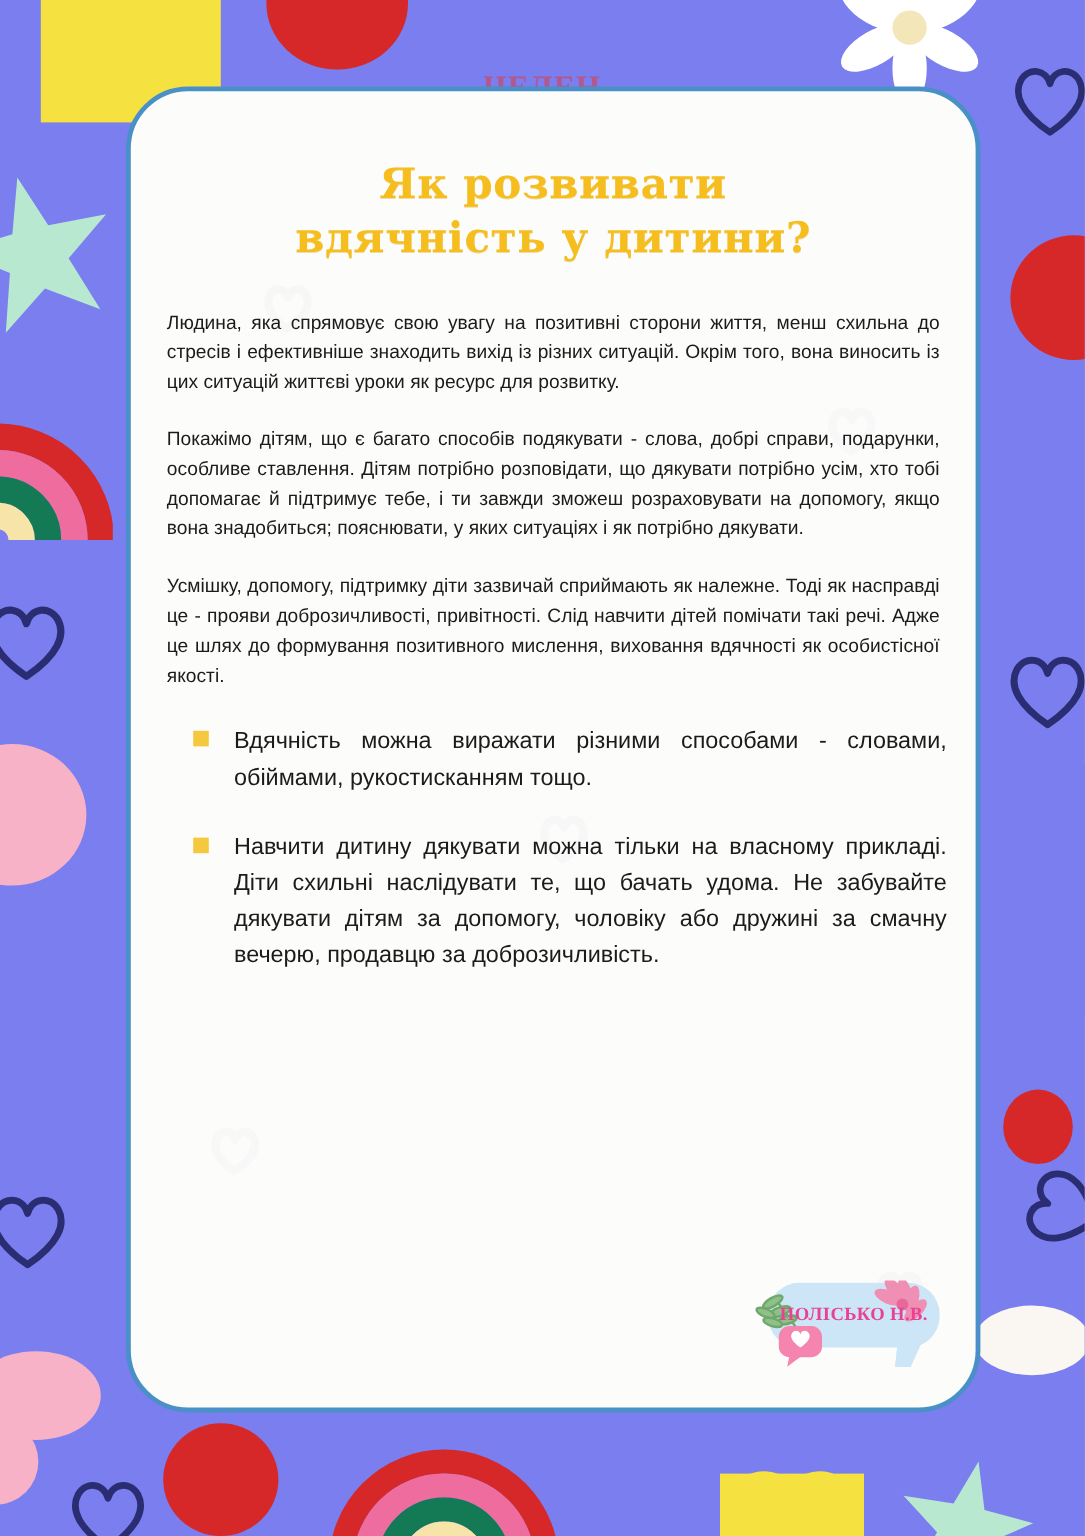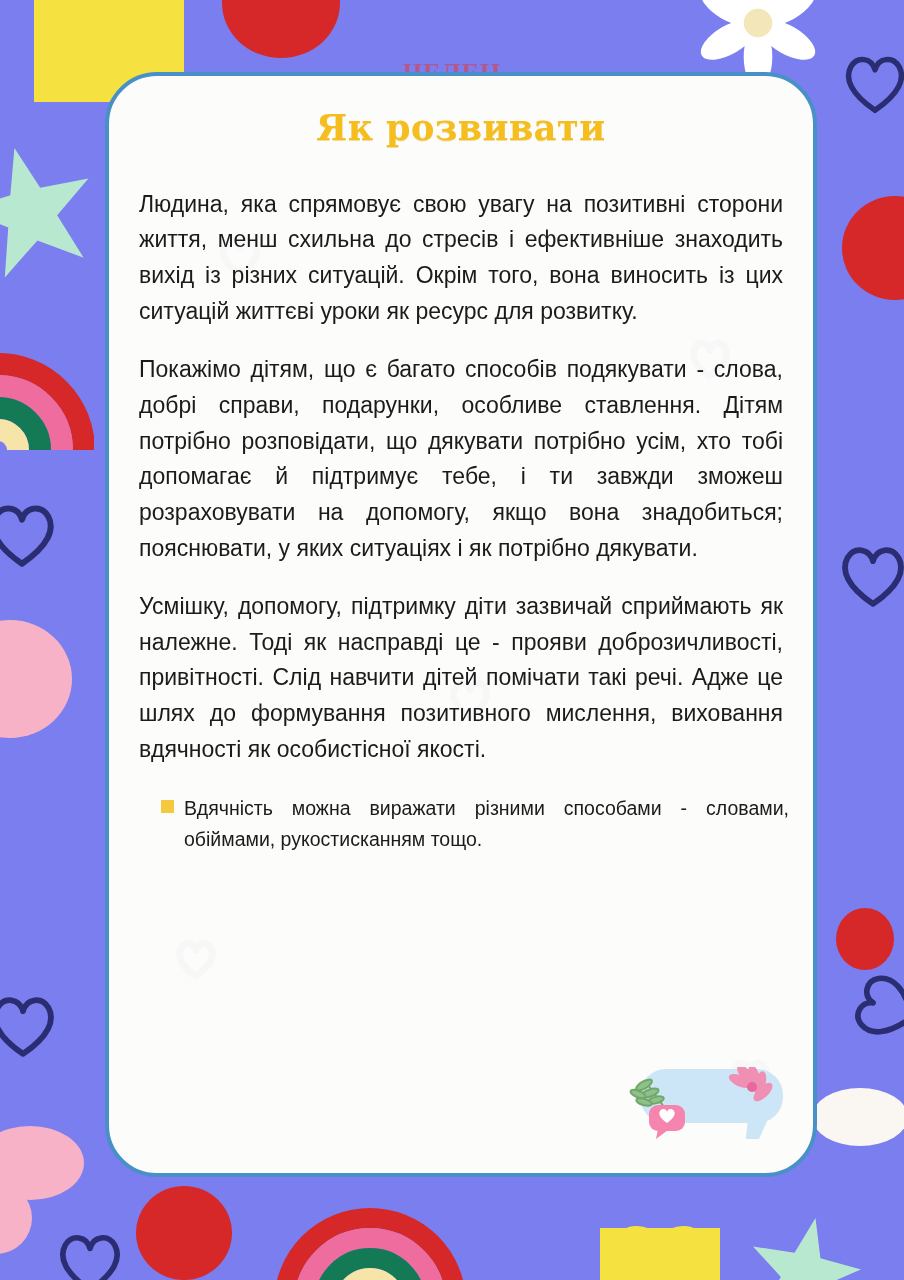--- a/index.html
+++ b/index.html
@@ -86,21 +86,21 @@
   
   .card-watermark {
     position:absolute; inset:0;
     pointer-events:none;
     opacity:.035;
   }
 
   .card-inner {
     position:relative;
     z-index:2;
-    padding:30px 24px 0 24px;
+    padding:56px 24px 0 24px;
     height:100%;
   }
 
   
   .title {
     text-align:center;
     color:#F5BE1E;
     font-family:"DejaVu Serif", serif;
     font-weight:bold;
     font-size:35px;
@@ -110,41 +110,41 @@
     text-shadow:0 1px 0 rgba(214,160,10,.35);
   }
   .title .line { display:block; white-space:nowrap; }
 
   
   .body-text {
     padding:0 6px;
   }
 
   .para {
-    font-size:23px;
+    font-size:16px;
     line-height:1.55;
     color:#1B1B1B;
     text-align:justify;
     text-align-last:left;
     margin-bottom:23px;
     hyphens:none;
   }
   .para:last-of-type { margin-bottom:0; }
 
   
   .bullets {
     margin-top:26px;
     padding-left:28px;
   }
 
   .bullet-item {
     position:relative;
     display:flex;
     align-items:flex-start;
-    gap:10px;
+    gap:21px;
     margin-bottom:28px;
   }
   .bullet-item:last-child { margin-bottom:0; }
 
   .bullet-marker {
     flex:0 0 auto;
     width:13px; height:13px;
     background:#F5C93F;
     margin-top:7px;
   }
@@ -305,32 +305,37 @@
       <path d="M360 640 C346 630 342 620 346 612 C350 605 359 606 361 614 C363 606 372 605 376 612 C380 620 376 630 360 640 Z"></path>
       <path d="M640 1020 C626 1010 622 1000 626 992 C630 985 639 986 641 994 C643 986 652 985 656 992 C660 1000 656 1010 640 1020 Z"></path>
       <path d="M86 900 C72 890 68 880 72 872 C76 865 85 866 87 874 C89 866 98 865 102 872 C106 880 102 890 86 900 Z"></path>
     </g>
   </svg>
 
   <div class="card-inner">
 
     <h1 class="title">
       <span class="line">Як розвивати</span>
+      <span class="line">вдячність у дитини?</span>
     </h1>
 
     <div class="body-text">
       <p class="para">Людина, яка спрямовує свою увагу на позитивні сторони життя, менш схильна до стресів і ефективніше знаходить вихід із різних ситуацій. Окрім того, вона виносить із цих ситуацій життєві уроки як ресурс для розвитку.</p>
       <p class="para">Покажімо дітям, що є багато способів подякувати - слова, добрі справи, подарунки, особливе ставлення. Дітям потрібно розповідати, що дякувати потрібно усім, хто тобі допомагає й підтримує тебе, і ти завжди зможеш розраховувати на допомогу, якщо вона знадобиться; пояснювати, у яких ситуаціях і як потрібно дякувати.</p>
       <p class="para">Усмішку, допомогу, підтримку діти зазвичай сприймають як належне. Тоді як насправді це - прояви доброзичливості, привітності. Слід навчити дітей помічати такі речі. Адже це шлях до формування позитивного мислення, виховання вдячності як особистісної якості.</p>
     </div>
 
     <ul class="bullets" style="list-style:none;">
       <li class="bullet-item">
         <span class="bullet-marker"></span>
         <span class="bullet-text">Вдячність можна виражати різними способами - словами, обіймами, рукостисканням тощо.</span>
+      </li>
+      <li class="bullet-item">
+        <span class="bullet-marker"></span>
+        <span class="bullet-text">Навчити дитину дякувати можна тільки на власному прикладі. Діти схильні наслідувати те, що бачать удома. Не забувайте дякувати дітям за допомогу, чоловіку або дружині за смачну вечерю,  продавцю за доброзичливість.</span>
       </li>
     </ul>
 
   </div>
 
   <div class="logo-badge">
     <div class="logo-bubble"></div>
 
     <svg class="logo-art" width="165" height="78" viewBox="0 0 165 78" aria-hidden="true">
 
@@ -352,15 +357,16 @@
       <g fill="#F08FB4">
         <ellipse cx="128" cy="8" rx="5.5" ry="12" transform="rotate(-40 128 8)"></ellipse>
         <ellipse cx="136" cy="10" rx="5.5" ry="12" transform="rotate(-14 136 10)"></ellipse>
         <ellipse cx="142" cy="16" rx="5.5" ry="12" transform="rotate(16 142 16)"></ellipse>
         <ellipse cx="145" cy="25" rx="5.5" ry="12" transform="rotate(46 145 25)"></ellipse>
         <ellipse cx="122" cy="14" rx="5.5" ry="12" transform="rotate(-66 122 14)"></ellipse>
       </g>
       <circle cx="134" cy="20" r="5" fill="#E8689B"></circle>
     </svg>
 
+    <div class="logo-text">ПОЛІСЬКО Н.В.</div>
   </div>
 
 </div>
 
 </body></html>

